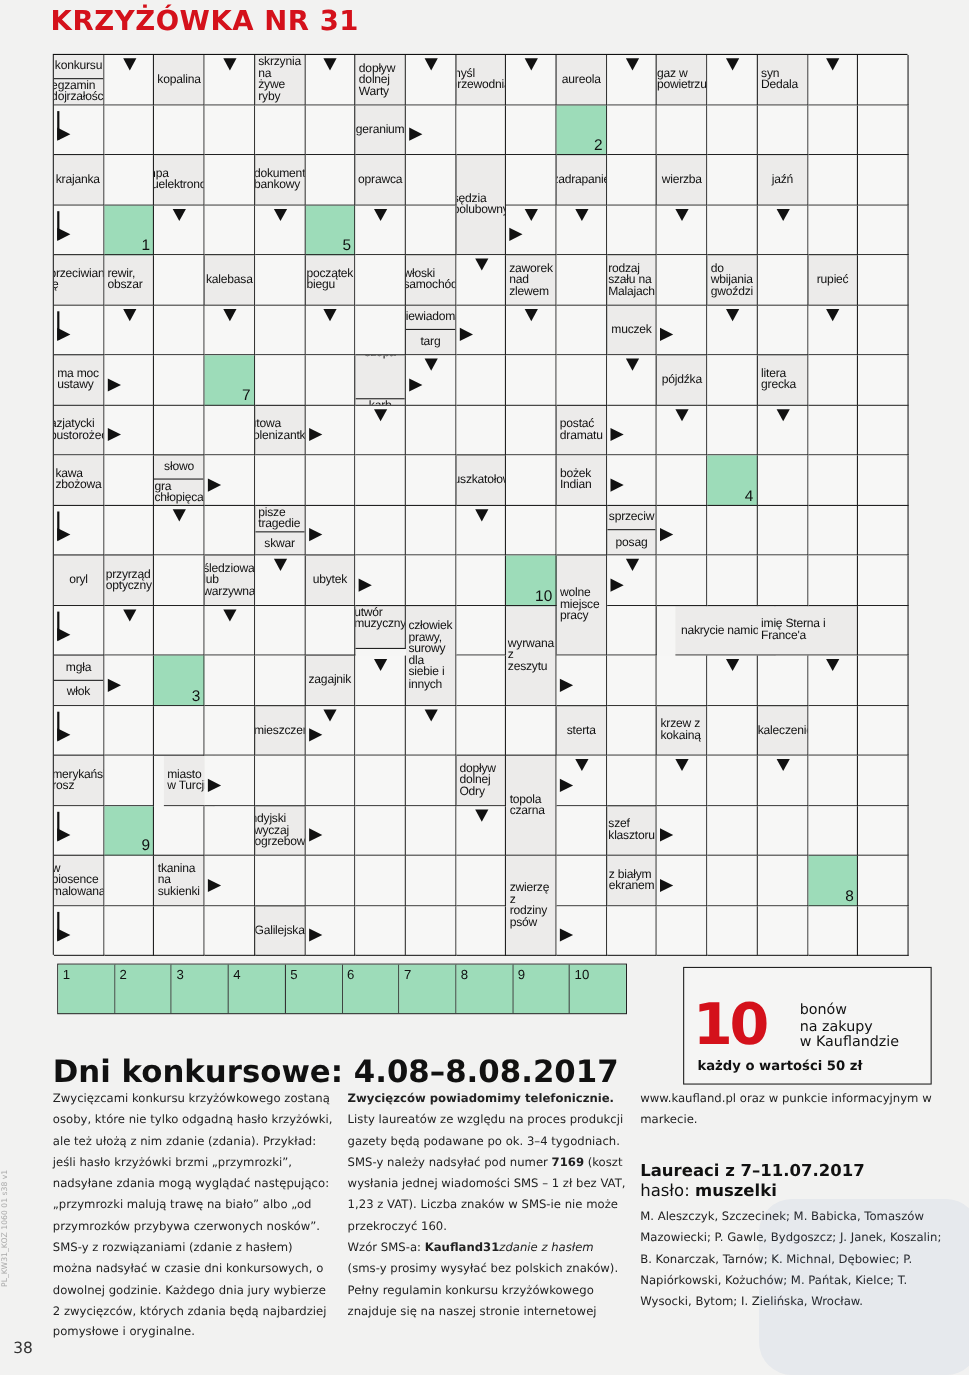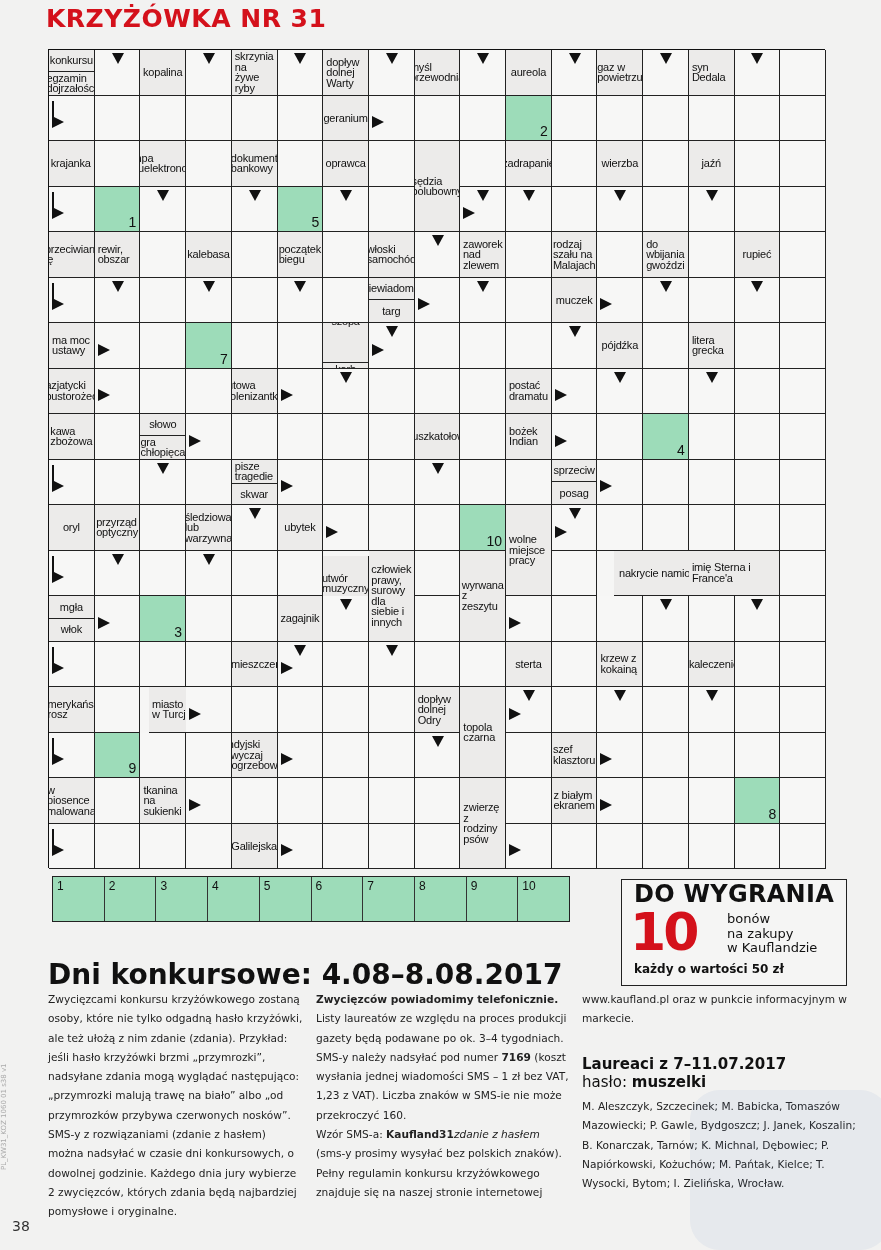--- a/index.html
+++ b/index.html
@@ -177,21 +177,21 @@
     </div>
     <div class="cell clue" style="left: 137.118px; top: 455px; width: 45.7059px; height: 45.5px;">
       <span>śledziowa lub warzywna</span>
     </div>
     <div class="cell clue" style="left: 228.529px; top: 455px; width: 45.7059px; height: 45.5px;">
       <span>ubytek</span>
     </div>
     <div class="cell clue" style="left: 457.059px; top: 455px; width: 45.7059px; height: 91px;">
       <span>wolne miejsce pracy</span>
     </div>
-    <div class="cell clue" style="left: 274.235px; top: 506px; width: 45.7059px; height: 55px;">
+    <div class="cell clue" style="left: 274.235px; top: 485px; width: 45.7059px; height: 55px;">
       <span>utwór muzyczny</span>
     </div>
     <div class="cell clue" style="left: 319.941px; top: 500.5px; width: 45.7059px; height: 91px;">
       <span>człowiek prawy, surowy dla siebie i innych</span>
     </div>
     <div class="cell clue" style="left: 411.353px; top: 500.5px; width: 45.7059px; height: 91px;">
       <span>wyrwana z zeszytu</span>
     </div>
     <div class="cell clue" style="left: 565px; top: 500.5px; width: 91px; height: 45.5px;">
       <span>nakrycie namiotu</span>
@@ -592,21 +592,20 @@
     <div class="slot">4</div>
     <div class="slot">5</div>
     <div class="slot">6</div>
     <div class="slot">7</div>
     <div class="slot">8</div>
     <div class="slot">9</div>
     <div class="slot">10</div>
   </div>
 
 <div class="prize">
-  <div class="h">DO WYGRANIA</div>
   <div class="big">10</div>
   <div class="sub">
     <div>bonów</div>
     <div>na zakupy</div>
     <div>w Kauflandzie</div>
   </div>
   <div class="foot">każdy o wartości 50 zł</div>
 </div>
 
 <div class="h2">Dni konkursowe: 4.08–8.08.2017</div>

